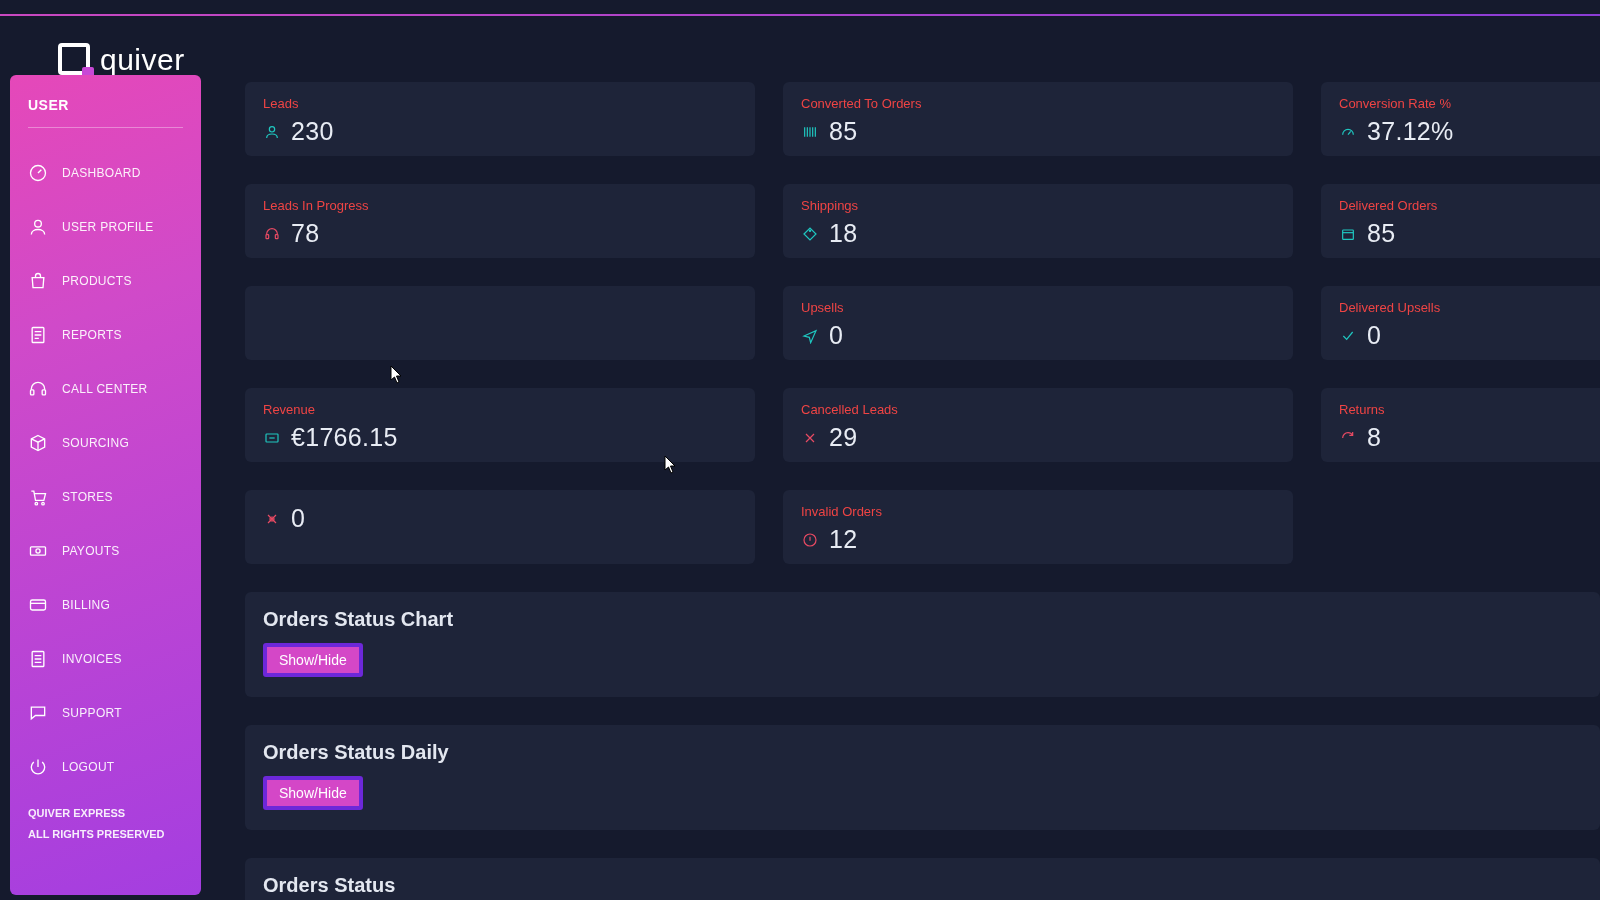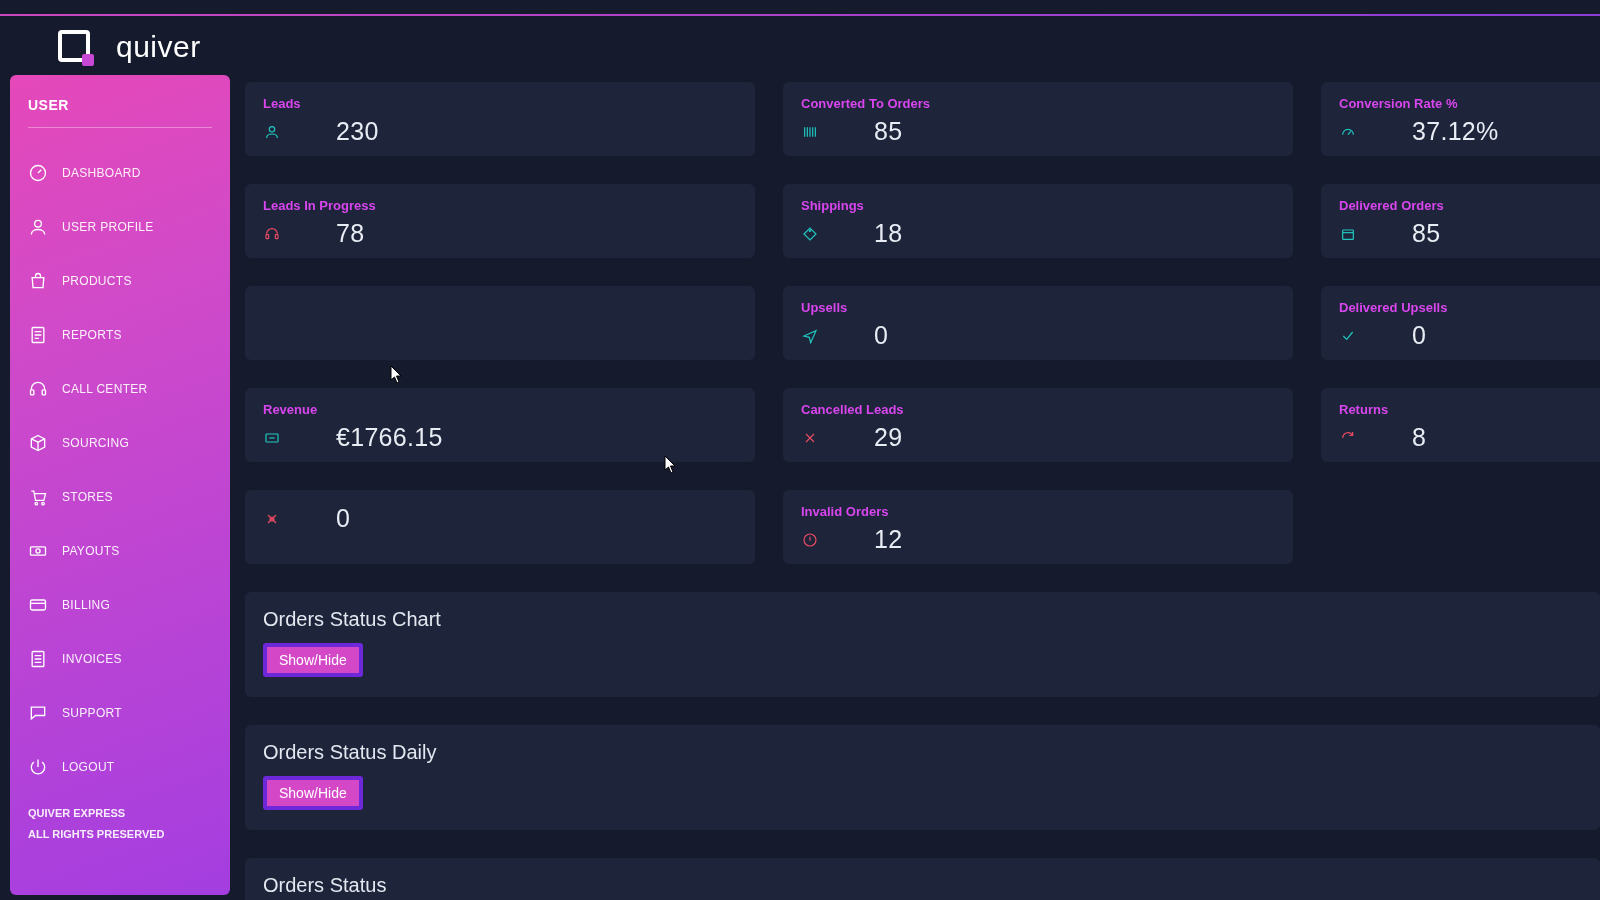--- a/index.html
+++ b/index.html
@@ -12,42 +12,42 @@
     overflow: hidden;
   }
   .topline {
     position: absolute;
     top: 14px; left: 0; right: 0;
     height: 2px;
     background: linear-gradient(90deg,#c948c0,#8b3dd6);
   }
   .logo {
     position: absolute;
-    top: 30px; left: 58px;
-    display: flex; align-items: center; gap: 16px;
+    top: 43px; left: 58px;
+    display: flex; align-items: center;
   }
   .logo-mark {
     width: 34px; height: 34px; position: relative; margin-right: 8px;
   }
   .logo-mark::before {
     content:''; position:absolute; width:24px; height:24px; border:4px solid #fff;
     border-radius:4px; top:0; left:0;
   }
   .logo-mark::after {
     content:''; position:absolute; width:12px; height:12px; background:#c848d6;
     bottom:-2px; right:-2px; border-radius:2px;
   }
   .logo-text {
     font-size: 30px; font-weight: 500; color: #fff; letter-spacing: 0.5px;
   }
   
   .sidebar {
     position: absolute;
     top: 75px; left: 10px;
-    width: 220px; height: 820px;
+    width: 191px; height: 820px;
     background: linear-gradient(160deg,#e548b9 0%,#d04ac9 30%,#a43ee0 100%);
     border-radius: 6px;
     padding: 22px 18px;
     color: #fff;
   }
   .sidebar .section-head {
     font-size: 14px; font-weight: 700; letter-spacing: 0.5px;
     padding-bottom: 14px; margin-bottom: 18px;
     border-bottom: 1px solid rgba(255,255,255,0.35);
   }
@@ -77,37 +77,37 @@
     grid-template-columns: 510px 510px 510px;
     gap: 28px 28px;
   }
   .card {
     background: #1e2439;
     border-radius: 6px;
     padding: 14px 18px 16px;
     height: 74px;
   }
   .card-title {
-    font-size: 13px; color: #d946ef; margin-bottom: 6px; font-weight: bold;
-  }
-  .card-val-row { display:flex; align-items:center;gap:45px; }
+    font-size: 13px; color: #ef4444; margin-bottom: 6px;
+  }
+  .card-val-row { display:flex; align-items:center; }
   .card-icon {
     width: 18px; height: 18px; margin-right: 10px; flex-shrink:0;
     display:flex; align-items:center; justify-content:center;
   }
   .card-icon svg { width:16px; height:16px; fill:none; stroke-width:1.8; }
   .card-value {
     font-size: 25px; font-weight: 400; color: #e8ecf4; letter-spacing:0.3px;
   }
   
   .panel {
     background:#1e2439; border-radius:6px; padding:16px 18px 20px;
     margin-top:28px; width:100%;
   }
-  .panel-title { font-size:20px; color:#e3e7f0; font-weight:400; margin-bottom:12px; }
+  .panel-title { font-size:20px; color:#e3e7f0; font-weight:700; margin-bottom:12px; }
   .toggle-btn {
     display:inline-block; background:#d447c7; color:#fff;
     border:4px solid #6d28d9; border-radius:3px;
     padding:5px 12px; font-size:14px; cursor:pointer;
   }
   
   .cursor { position:absolute; width:14px; height:20px; pointer-events:none; z-index:999;}
   .cursor svg { width:14px; height:20px; }
   
   .c-teal svg { stroke:#1fc7c0; }

